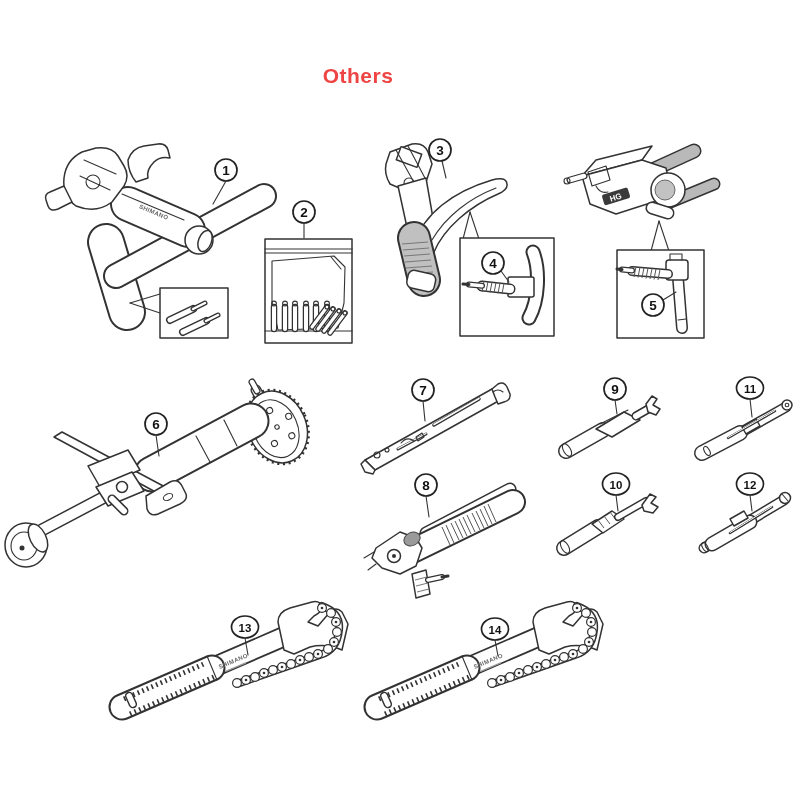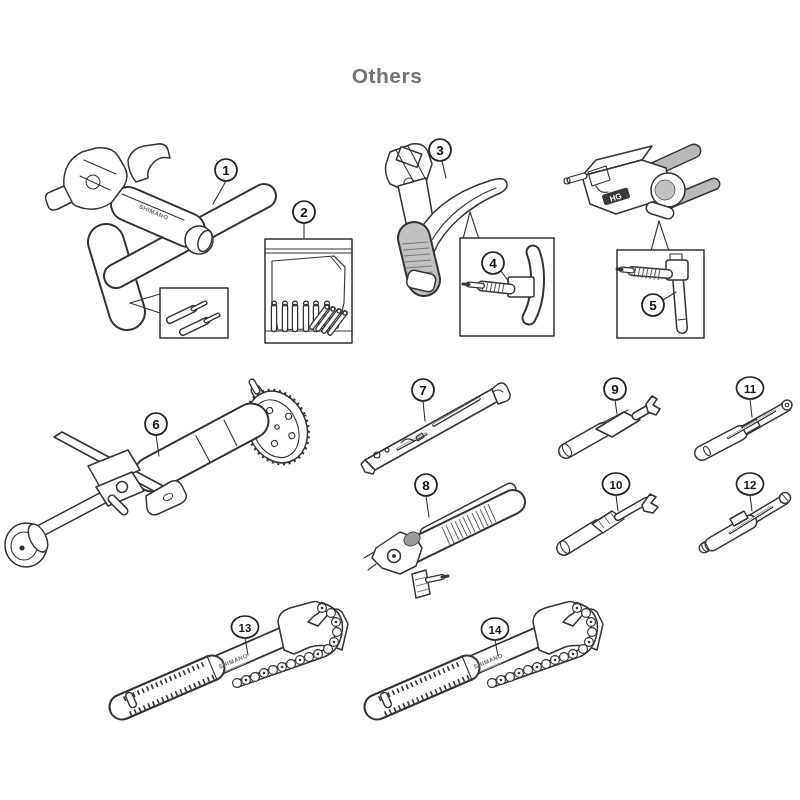--- a/index.html
+++ b/index.html
@@ -1,19 +1,19 @@
 <!DOCTYPE html>
 <html><head>
 <meta charset="utf-8">
 <style>
   html,body{margin:0;padding:0;background:#fff;}
   .stage{position:relative;width:800px;height:800px;background:#fff;overflow:hidden;
          font-family:"Liberation Sans",sans-serif;}
   .title{position:absolute;top:64px;left:0;width:716px;text-align:center;
-         font:bold 21px "Liberation Sans",sans-serif;color:#737373;letter-spacing:.5px;padding-left:29px;}
+         font:bold 21px "Liberation Sans",sans-serif;color:#ef4444;letter-spacing:.5px;}
   svg{position:absolute;top:0;left:0;}
   .sh  { fill:#fff; stroke:#333; stroke-width:1.5; stroke-linejoin:round; }
   .d   { fill:none; stroke:#333; stroke-width:1.1; stroke-linecap:round; stroke-linejoin:round; }
   .lo  { fill:none; stroke:#333; stroke-linecap:round; }
   .li  { fill:none; stroke:#fff; stroke-linecap:round; }
   .lg  { fill:none; stroke:#c0c0c0; stroke-linecap:round; }
   .rib { stroke:#777; stroke-width:1; }
   .rib2{ stroke:#555; stroke-width:1; }
   .bcirc { fill:#fff; stroke:#222; stroke-width:1.7; }
   .bnum  { font:bold 13.5px "Liberation Sans",sans-serif; fill:#111; text-anchor:middle; }

